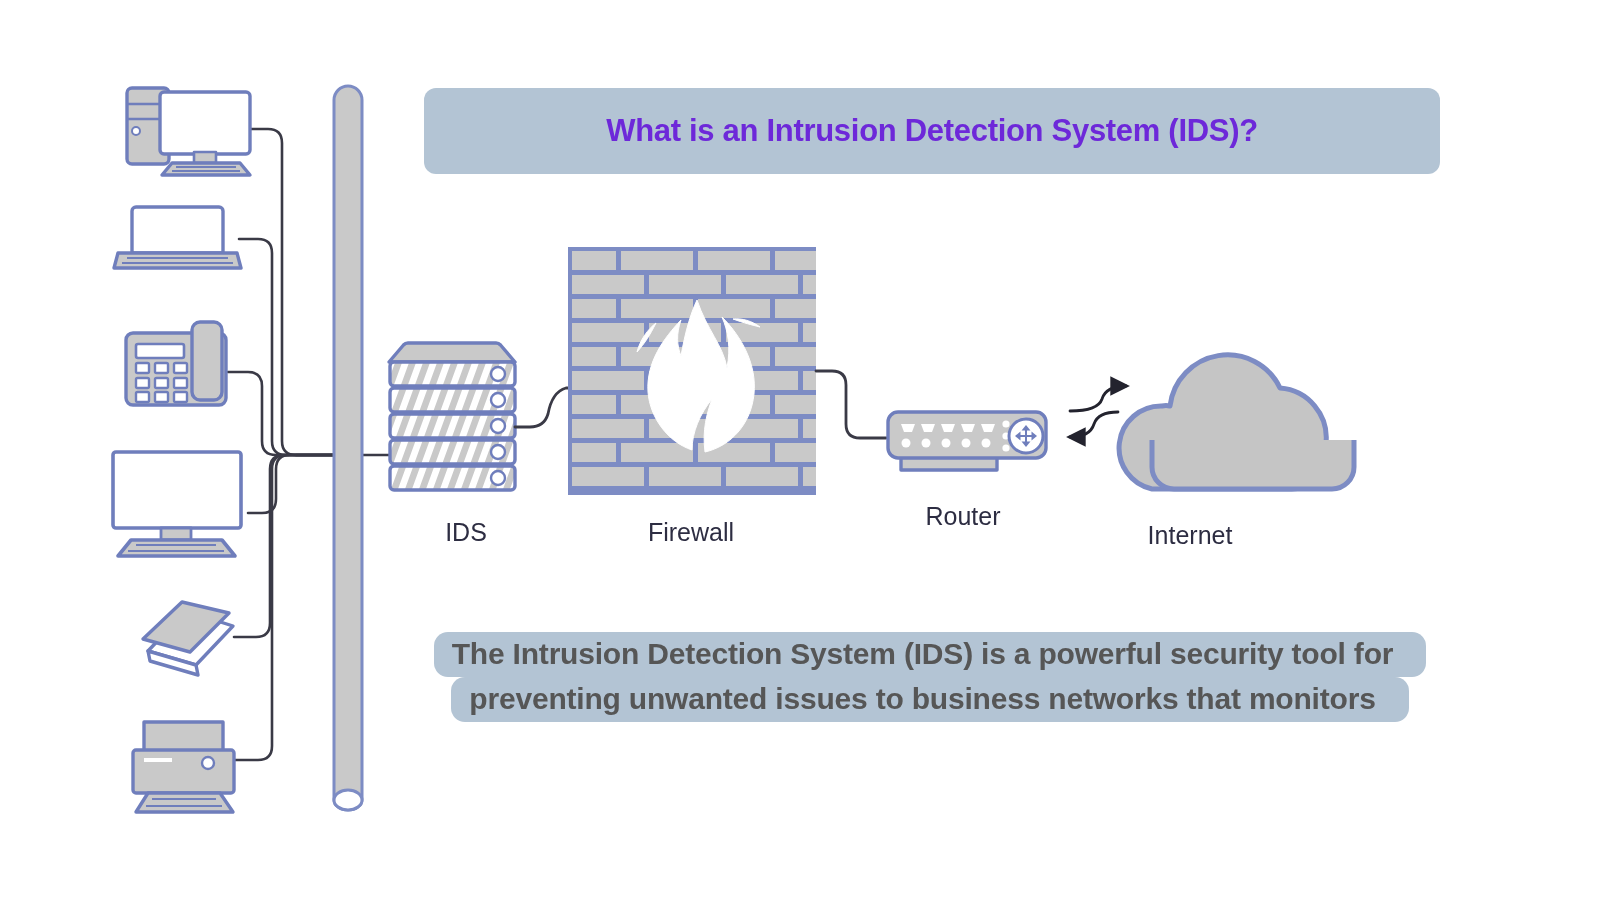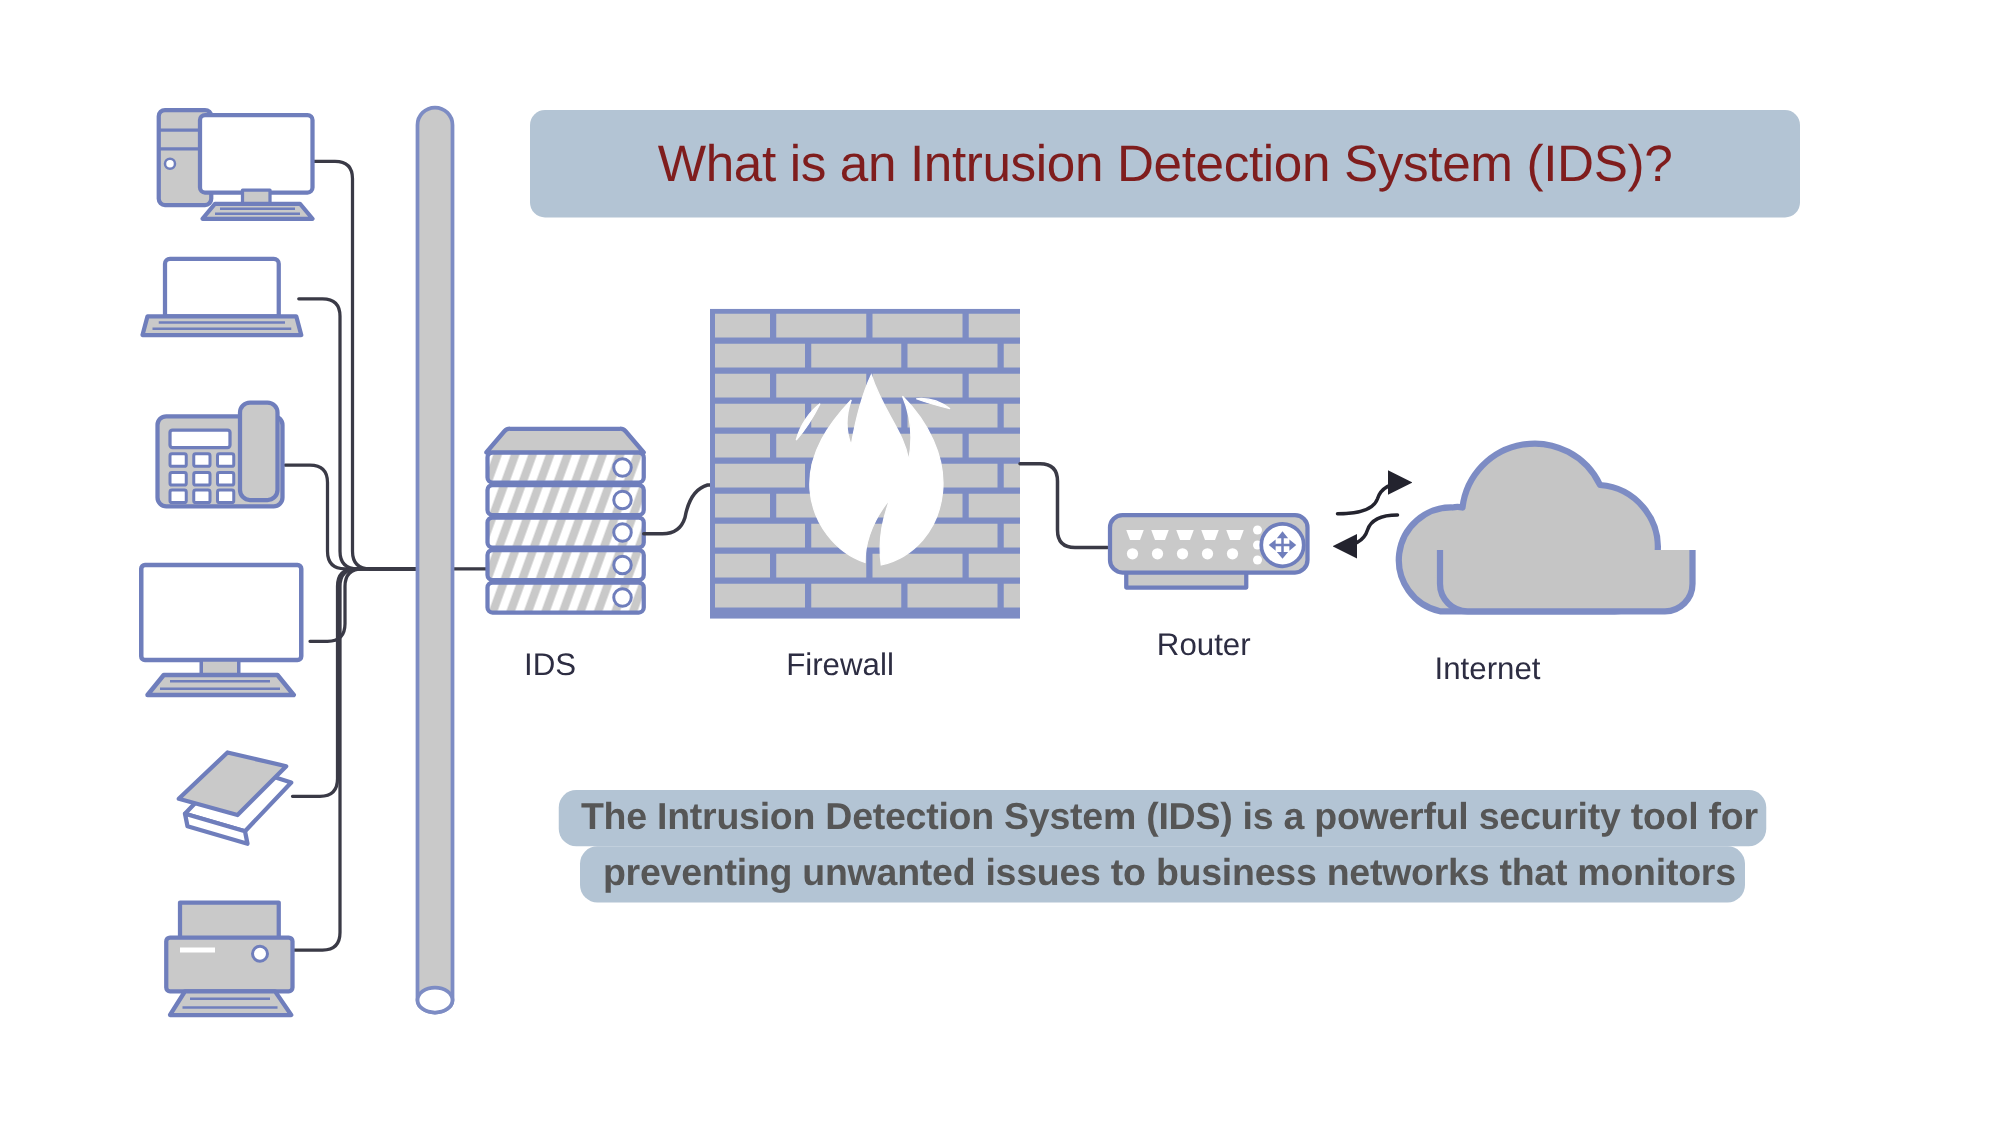--- a/index.html
+++ b/index.html
@@ -42,23 +42,23 @@
     width: 1016px;
     height: 86px;
     background: #b3c4d4;
     border-radius: 12px;
     display: flex;
     align-items: center;
     justify-content: center;
     pointer-events: auto;
   }
   #title-text {
-    font-size: 41px;
-    font-weight: normal;
-    color: #7f1d1d;
+    font-size: 31px;
+    font-weight: bold;
+    color: #6d28d9;
     letter-spacing: -0.3px;
     white-space: nowrap;
   }
 
   
   .node-label {
     position: absolute;
     font-size: 25px;
     color: #2d2d42;
     text-align: center;
@@ -77,21 +77,21 @@
   }
   .body-line {
     display: block;
     line-height: 1.0;
     margin: 0;
   }
   .body-line > span {
     display: inline-block;
     background: #b3c4d4;
     border-radius: 14px;
-    padding: 7px 7px 8px 18px;
+    padding: 7px 33px 8px 18px;
     font-size: 30px;
     font-weight: bold;
     color: #565656;
     letter-spacing: -0.2px;
     white-space: nowrap;
   }
 </style>
 </head>
 <body>
 
@@ -359,22 +359,22 @@
       <path d="M1152,440 V467 a22,22 0 0 0 22,22 H1332 a22,22 0 0 0 22,-22 V440" fill="#c5c5c5" stroke="#7d8cc4" stroke-width="5" stroke-linejoin="round"></path>
     </g>
   </svg>
 
   <div class="layer-text">
 
     <div id="title-banner">
       <span id="title-text">What is an Intrusion Detection System (IDS)?</span>
     </div>
 
-    <div class="node-label" style="left:440px; top:518px;">IDS</div>
-    <div class="node-label" style="left:672px; top:518px;">Firewall</div>
+    <div class="node-label" style="left:466px; top:518px;">IDS</div>
+    <div class="node-label" style="left:691px; top:518px;">Firewall</div>
     <div class="node-label" style="left:963px; top:502px;">Router</div>
     <div class="node-label" style="left:1190px; top:521px;">Internet</div>
 
     <div id="body-block">
       <div class="body-line">
         <span>The Intrusion Detection System (IDS) is a powerful security tool for</span>
       </div>
       <div class="body-line">
         <span>preventing unwanted issues to business networks that monitors</span>
       </div>

